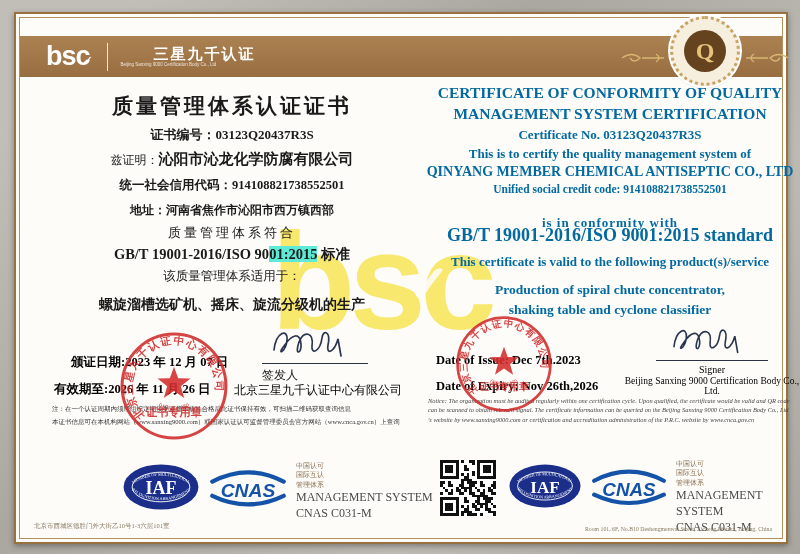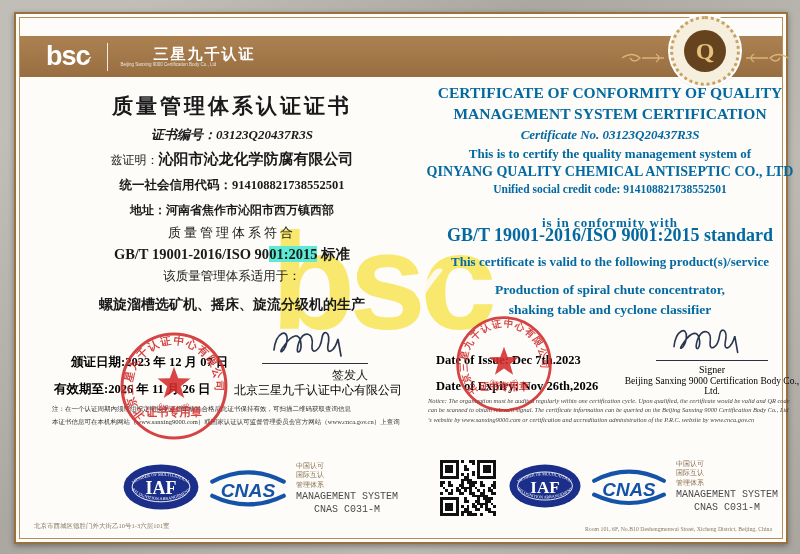--- a/index.html
+++ b/index.html
@@ -26,35 +26,35 @@
              border:3px dotted #c7a264;box-shadow:0 0 0 2px #fff,0 1px 3px rgba(0,0,0,.3);}
   .med-inner{position:absolute;left:14px;top:14px;width:42px;height:42px;border-radius:50%;
              background:#66431f;display:flex;align-items:center;justify-content:center;}
   .med-q{color:#e6c27c;font-size:24px;font-weight:bold;font-family:"Liberation Serif",serif;}
   .flourish{position:absolute;top:24px;}
   
   .cL{left:30px;width:372px;text-align:center;color:#1a1a1a;}
   .cR{left:408px;width:372px;text-align:center;color:#0369a1;}
   .title-cn{font-size:21px;font-weight:bold;letter-spacing:3px;}
   .b{font-weight:bold;}
-  .i{font-style:italic;}
+  .i{}
   .hl{background:#5eead4;}
   .note{font-size:6.5px;color:#333;text-align:left;line-height:1.5;}
   .notice-en{font-size:6.4px;color:#444;font-style:italic;text-align:left;line-height:1.45;}
   .footer-txt{font-size:6.5px;color:#8a7a62;}
   .watermark{position:absolute;left:255px;top:198px;font-family:"Liberation Sans",sans-serif;
              font-weight:bold;font-size:138px;letter-spacing:-6px;color:#f7e44c;opacity:.8;
              line-height:1;z-index:1;pointer-events:none;}
   .wm-check{position:absolute;left:136px;top:46px;font-size:52px;letter-spacing:0;color:#fdfcf9;opacity:.9;}
   .txt{z-index:2;}
   .stamp{opacity:.88;z-index:3;}
   .sig-line{border-top:1.3px solid #2a3242;}
   .sig-label{font-size:12px;color:#222;}
   .accr-cn{font-size:7px;color:#8a6f50;line-height:1.35;text-align:left;}
-  .accr-en{font-size:10px;color:#4a4a4a;line-height:1.3;text-align:center;font-family:Liberation Mono, monospace;}
+  .accr-en{font-size:12px;color:#4a4a4a;line-height:1.3;text-align:left;font-family:Liberation Serif, serif;}
 </style>
 </head>
 <body>
 
 <div class="stage">
   <div class="cert">
     <div class="cert-inner"></div>
 
     <div class="watermark">
       <span>bsc</span>
@@ -100,21 +100,21 @@
     </div>
     <div class="abs txt cL b" style="top:282px;font-size:14px">螺旋溜槽选矿机、摇床、旋流分级机的生产</div>
     <div class="abs txt cL" style="top:254px;font-size:12.5px">该质量管理体系适用于：</div>
     <div class="abs txt b" style="left:55px;top:340px;font-size:12.5px">颁证日期:2023 年 12 月 07 日</div>
     <div class="abs txt b" style="left:38px;top:367px;font-size:12.5px">有效期至:2026 年 11 月 26 日</div>
 
     <svg class="abs txt" style="left:252px;top:310px" width="92" height="40" viewBox="0 0 92 40">
       <path d="M6,26 C8,8 20,4 19,16 C18,28 8,32 16,22 C24,10 32,8 33,20 C34,30 26,32 31,18 C36,6 46,8 44,22 C43,31 52,28 54,14 C55,5 63,7 60,21 C58,31 66,29 70,15 L73,32" fill="none" stroke="#2a3550" stroke-width="1.7" stroke-linecap="round"></path>
     </svg>
     <div class="abs txt sig-line" style="left:246px;top:349px;width:106px"></div>
-    <div class="abs txt sig-label" style="left:246px;top:353px;width:106px;text-align:right">签发人</div>
+    <div class="abs txt sig-label" style="left:246px;top:353px;width:106px;text-align:left">签发人</div>
     <div class="abs txt" style="left:212px;top:368px;width:180px;text-align:center;font-size:12px">北京三星九千认证中心有限公司</div>
 
     <div class="abs txt note" style="left:36px;top:390px;width:356px">注：在一个认证周期内须经组织定期接受监督审核且合格后此证书保持有效，可扫描二维码获取查询信息</div>
     <div class="abs txt note" style="left:36px;top:403px;width:360px">本证书信息可在本机构网站（www.sanxing9000.com）或国家认证认可监督管理委员会官方网站（www.cnca.gov.cn）上查询</div>
 
     <svg class="abs stamp" style="left:102px;top:316px" width="112" height="112" viewBox="0 0 110 110">
       <circle cx="55" cy="55" r="51" fill="none" stroke="#cf2b2b" stroke-width="3"></circle>
       <g transform="rotate(-18 55 55)">
         <path id="ringL" d="M55,96 A41,41 0 1,1 55.1,96" fill="none"></path>
         <text font-size="10.5" fill="#cf2b2b" font-weight="bold" letter-spacing="1.5">
@@ -149,21 +149,21 @@
       <div class="accr-cn">管理体系</div>
       <div class="accr-en">MANAGEMENT SYSTEM</div>
       <div class="accr-en">CNAS C031-M</div>
     </div>
     <div class="abs txt footer-txt" style="left:18px;top:508px">北京市西城区德胜门外大街乙10号1-3六层101室</div>
 
     <div class="abs txt cR b" style="top:70px;font-size:15.5px">CERTIFICATE OF CONFORMITY OF QUALITY</div>
     <div class="abs txt cR b" style="top:91px;font-size:15.5px">MANAGEMENT SYSTEM CERTIFICATION</div>
     <div class="abs txt cR b i" style="top:113px;font-size:13px">Certificate No. 03123Q20437R3S</div>
     <div class="abs txt cR b" style="top:132px;font-size:13px">This is to certify the quality management system of</div>
-    <div class="abs txt cR b" style="top:150px;font-size:14px">QINYANG QUALITY CHEMICAL ANTISEPTIC CO., LTD</div>
+    <div class="abs txt cR b" style="top:150px;font-size:14px">QINYANG MEMBER CHEMICAL ANTISEPTIC CO., LTD</div>
     <div class="abs txt cR b" style="top:169px;font-size:11.5px">Unified social credit code: 914108821738552501</div>
     <div class="abs txt cR b" style="top:201px;font-size:13px;letter-spacing:1px">is in conformity with</div>
     <div class="abs txt cR b" style="top:211px;font-size:18px">GB/T 19001-2016/ISO 9001:2015 standard</div>
     <div class="abs txt cR b" style="top:240px;font-size:13px">This certificate is valid to the following product(s)/service</div>
     <div class="abs txt cR b" style="top:268px;font-size:13.5px">Production of spiral chute concentrator,</div>
     <div class="abs txt cR b" style="top:288px;font-size:13.5px">shaking table and cyclone classifier</div>
     <div class="abs txt b" style="left:420px;top:339px;font-size:12.5px">Date of Issue: Dec 7th.2023</div>
     <div class="abs txt b" style="left:420px;top:365px;font-size:12.5px">Date of Expiry: Nov 26th,2026</div>
 
     <svg class="abs txt" style="left:652px;top:308px" width="88" height="38" viewBox="0 0 92 40">

